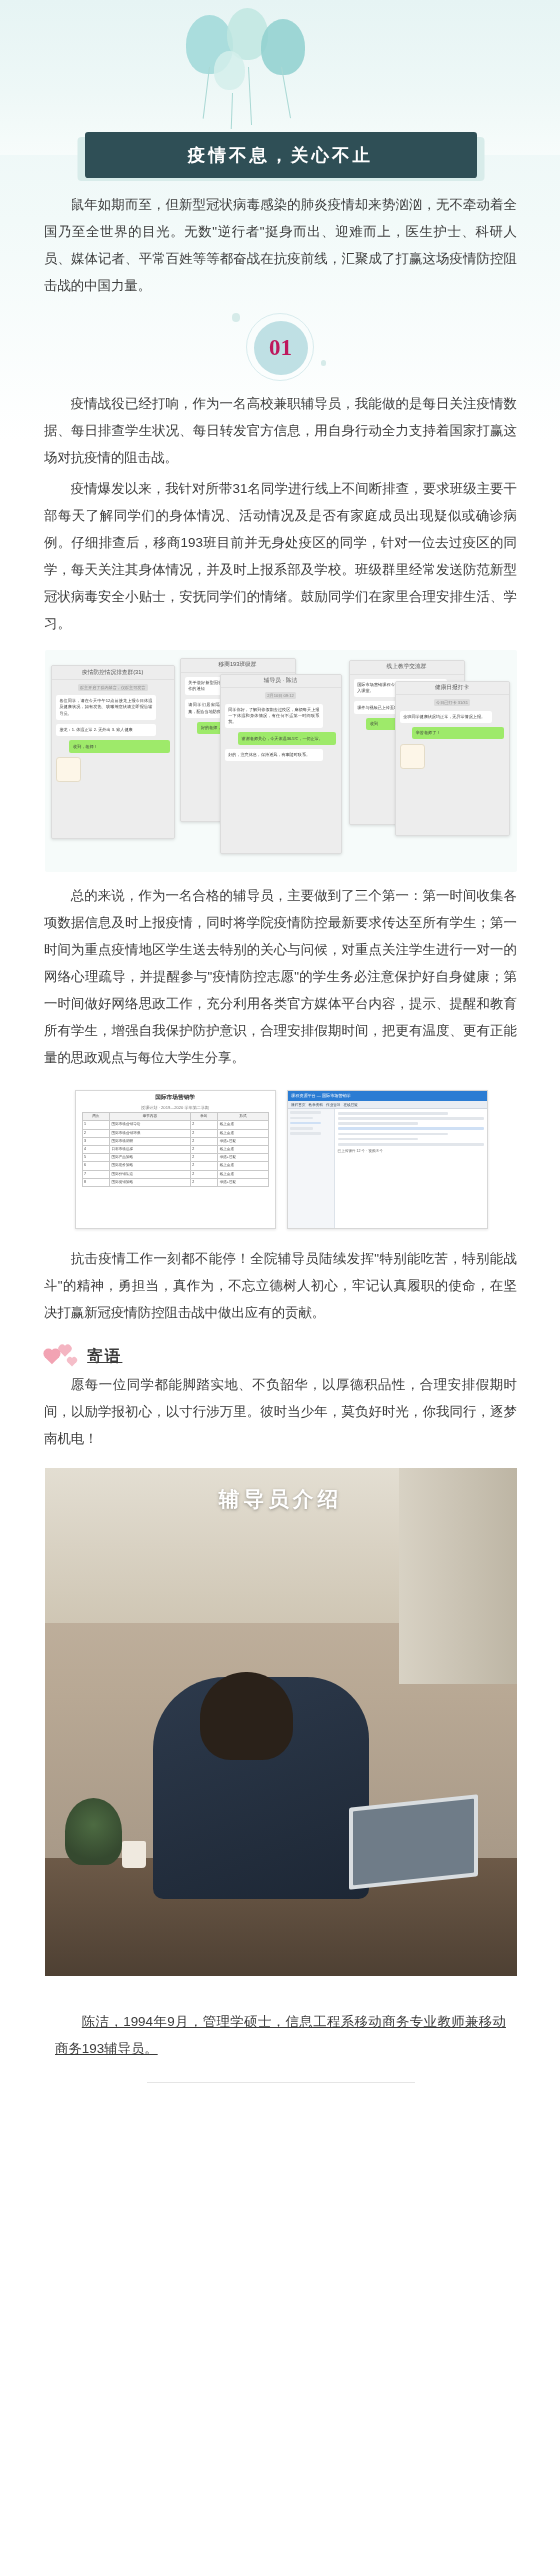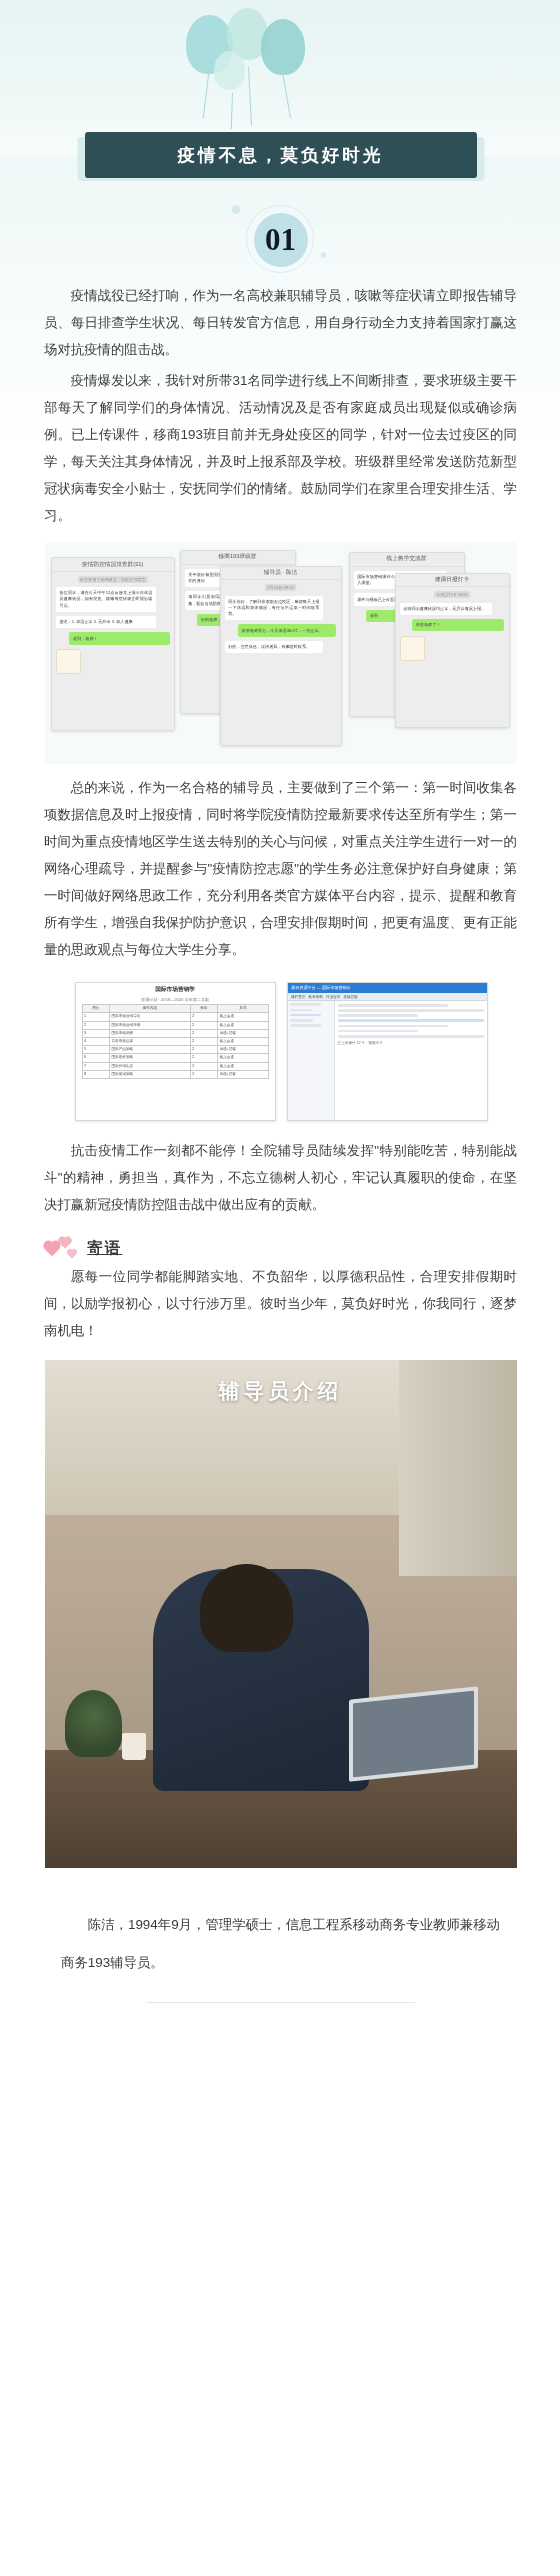--- a/index.html
+++ b/index.html
@@ -107,22 +107,22 @@
     margin: 12.4px 0 2.1px;
   }
   .badge {
     position: absolute;
     left: 50%;
     transform: translateX(-50%);
     top: 9.3px;
     width: 54px; height: 54px;
     border-radius: 50%;
     background: #bfe0e4;
-    color: #0f172a;
-    font-size: 31px;
+    color: #be185d;
+    font-size: 23px;
     font-weight: bold;
     display: flex; align-items: center; justify-content: center;
     font-family: "Liberation Serif", serif;
   }
   .badge::before {
     content: "";
     position: absolute;
     width: 66px; height: 66px;
     border-radius: 50%;
     border: 1px solid #d9ecee;
@@ -361,25 +361,26 @@
     position: absolute; left: 77px; bottom: 108px;
     width: 24px; height: 27px; background: #efe9df; border-radius: 2.1px 2.1px 4.1px 4.1px;
   }
 
   
   .caption {
     padding: 20.6px 44px 0;
   }
   .caption p {
     font-size: 13.4px;
-    line-height: 38px;
+    line-height: 27px;
     color: #3c3c3c;
     text-indent: 2em;
-    margin: 17px;
+    margin: 11px;
     text-align: justify;
+    text-decoration: underline;
   }
   .bottom-rule {
     margin: 20.6px auto 0;
     width: 268px;
     height: 1px;
     background: #e5e5e5;
   }
   .footer-space { height: 36px; }
 </style>
 </head>
@@ -398,34 +399,37 @@
           <i></i>
           <i></i>
           <i></i>
       </div>
     </div>
   </div>
 
   <div class="title-wrap">
     <div class="banner-shadow"></div>
     <div class="title-banner">
-      <div class="title-text">疫情不息，莫负好时光</div>
-    </div>
-  </div>
-
+      <div class="title-text">疫情不息，关心不止</div>
+    </div>
+  </div>
+
+  <div class="content">
+    <p class="para">鼠年如期而至，但新型冠状病毒感染的肺炎疫情却来势汹汹，无不牵动着全国乃至全世界的目光。无数"逆行者"挺身而出、迎难而上，医生护士、科研人员、媒体记者、平常百姓等等都奋战在抗疫前线，汇聚成了打赢这场疫情防控阻击战的中国力量。</p>
+  </div>
 
   <div class="badge-wrap">
     <span class="badge-dot bd1"></span>
     <span class="badge-dot bd2"></span>
     <div class="badge">01</div>
   </div>
 
   <div class="content">
-    <p class="para">疫情战役已经打响，作为一名高校兼职辅导员，咳嗽等症状请立即报告辅导员、每日排查学生状况、每日转发官方信息，用自身行动全力支持着国家打赢这场对抗疫情的阻击战。</p>
-    <p class="para">疫情爆发以来，我针对所带31名同学进行线上不间断排查，要求班级主要干部每天了解同学们的身体情况、活动情况及是否有家庭成员出现疑似或确诊病例。已上传课件，移商193班目前并无身处疫区的同学，针对一位去过疫区的同学，每天关注其身体情况，并及时上报系部及学校。班级群里经常发送防范新型冠状病毒安全小贴士，安抚同学们的情绪。鼓励同学们在家里合理安排生活、学习。</p>
+    <p class="para">疫情战役已经打响，作为一名高校兼职辅导员，我能做的是每日关注疫情数据、每日排查学生状况、每日转发官方信息，用自身行动全力支持着国家打赢这场对抗疫情的阻击战。</p>
+    <p class="para">疫情爆发以来，我针对所带31名同学进行线上不间断排查，要求班级主要干部每天了解同学们的身体情况、活动情况及是否有家庭成员出现疑似或确诊病例。仔细排查后，移商193班目前并无身处疫区的同学，针对一位去过疫区的同学，每天关注其身体情况，并及时上报系部及学校。班级群里经常发送防范新型冠状病毒安全小贴士，安抚同学们的情绪。鼓励同学们在家里合理安排生活、学习。</p>
   </div>
 
   <div class="gallery">
     <div class="gallery-bg"></div>
 
     <div class="phone p1">
       <div class="bar">疫情防控情况排查群(31)</div>
       <div class="chat">
         <div class="sys-note">群主开启了群内禁言，仅群主可发言</div>
         <div class="bubble">各位同学，请在今天中午12点前接龙上报今日体温及健康状况，如有发热、咳嗽等症状请立即报告辅导员。</div>

